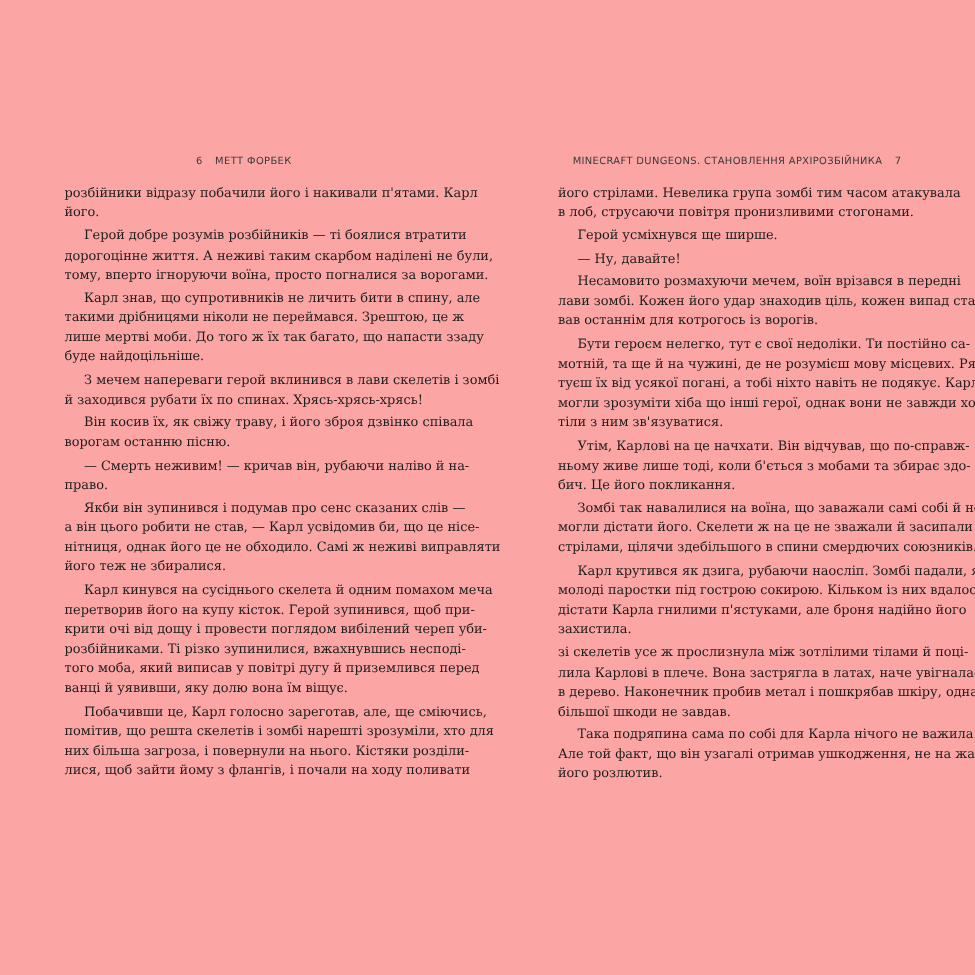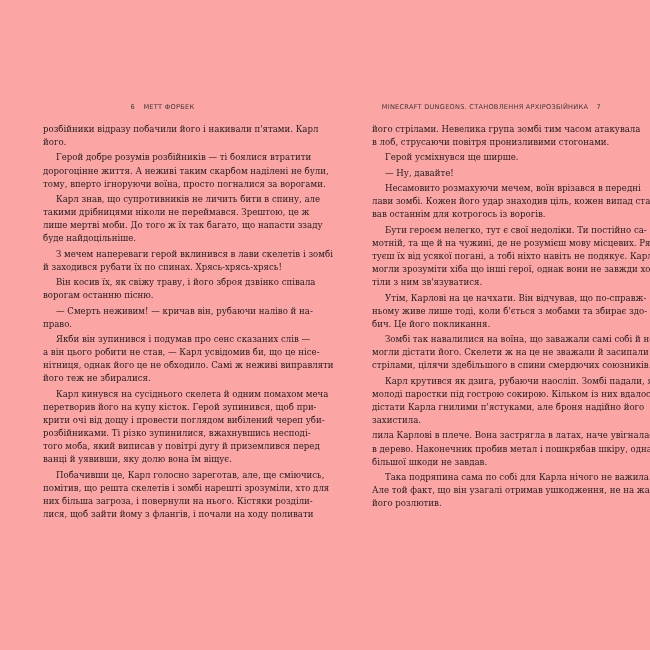--- a/index.html
+++ b/index.html
@@ -108,20 +108,21 @@
         <span class="para-gap"></span>
         <span class="line indent">Зомбі так навалилися на воїна, що заважали самі собі й не</span>
         <span class="line">могли дістати його. Скелети ж на це не зважали й засипали Карла</span>
         <span class="line last">стрілами, цілячи здебільшого в спини смердючих союзників.</span>
         <span class="para-gap"></span>
         <span class="line indent">Карл крутився як дзига, рубаючи наосліп. Зомбі падали, як</span>
         <span class="line">молоді паростки під гострою сокирою. Кільком із них вдалося</span>
         <span class="line">дістати Карла гнилими п'ястуками, але броня надійно його</span>
         <span class="line last">захистила.</span>
         <span class="para-gap"></span>
+        <span class="line">зі скелетів усе ж прослизнула між зотлілими тілами й поці-</span>
         <span class="line">лила Карлові в плече. Вона застрягла в латах, наче увігналася</span>
         <span class="line">в дерево. Наконечник пробив метал і пошкрябав шкіру, однак</span>
         <span class="line last">більшої шкоди не завдав.</span>
         <span class="para-gap"></span>
         <span class="line indent">Така подряпина сама по собі для Карла нічого не важила.</span>
         <span class="line">Але той факт, що він узагалі отримав ушкодження, не на жарт</span>
         <span class="line last">його розлютив.</span>
       </div>
   </div>
 </div>

